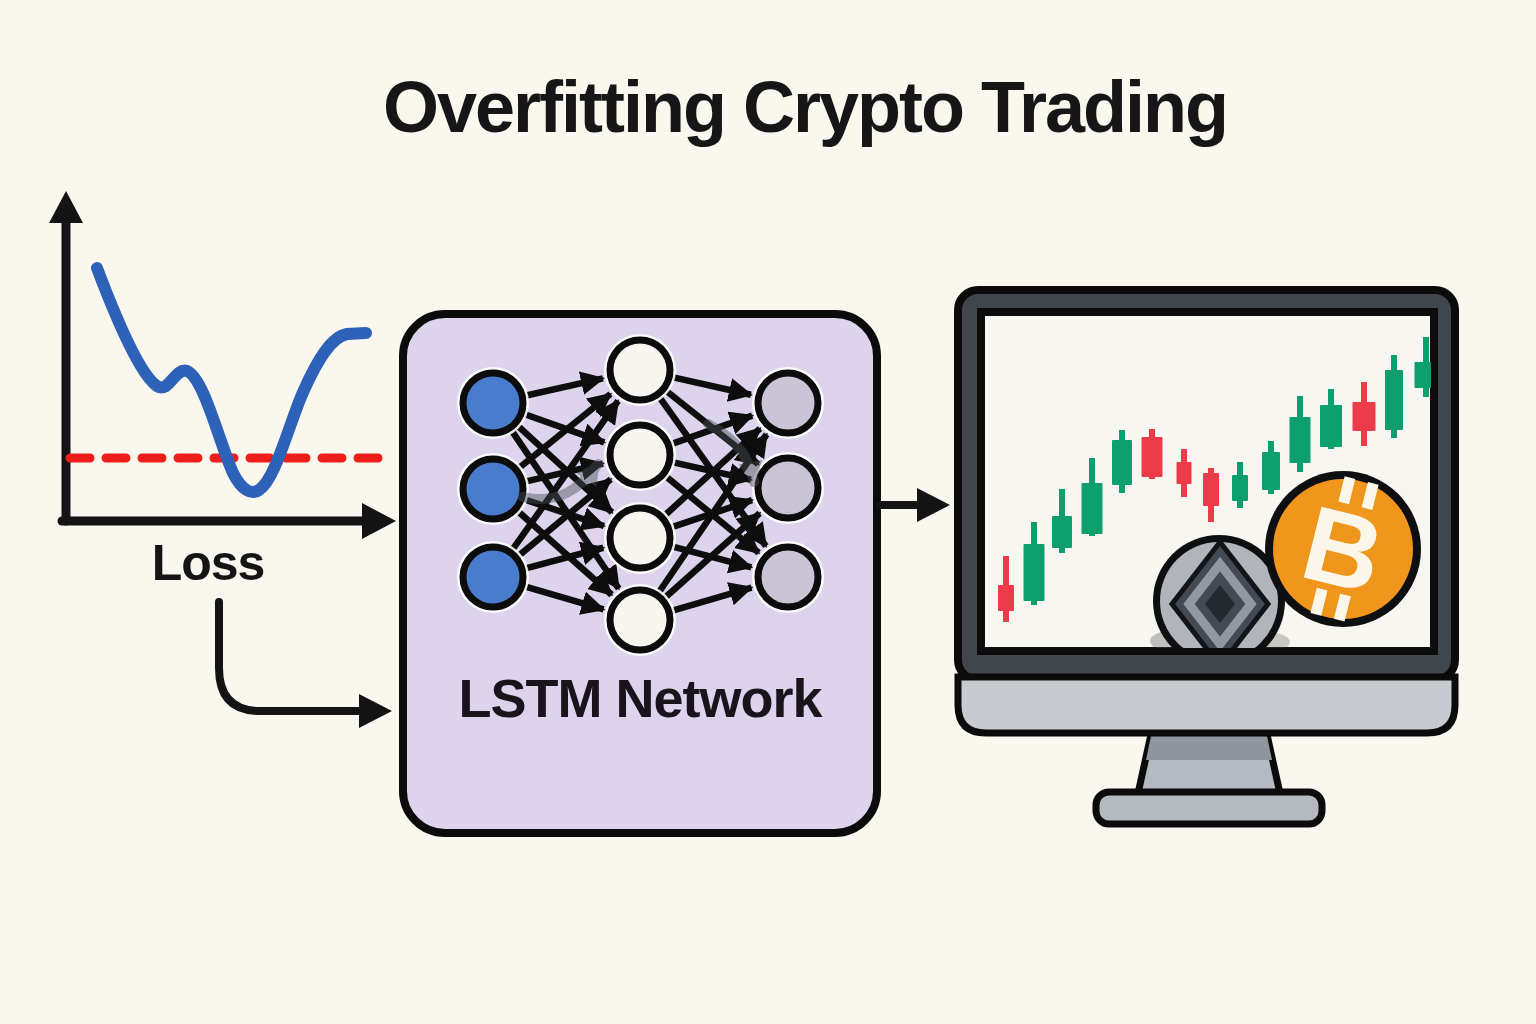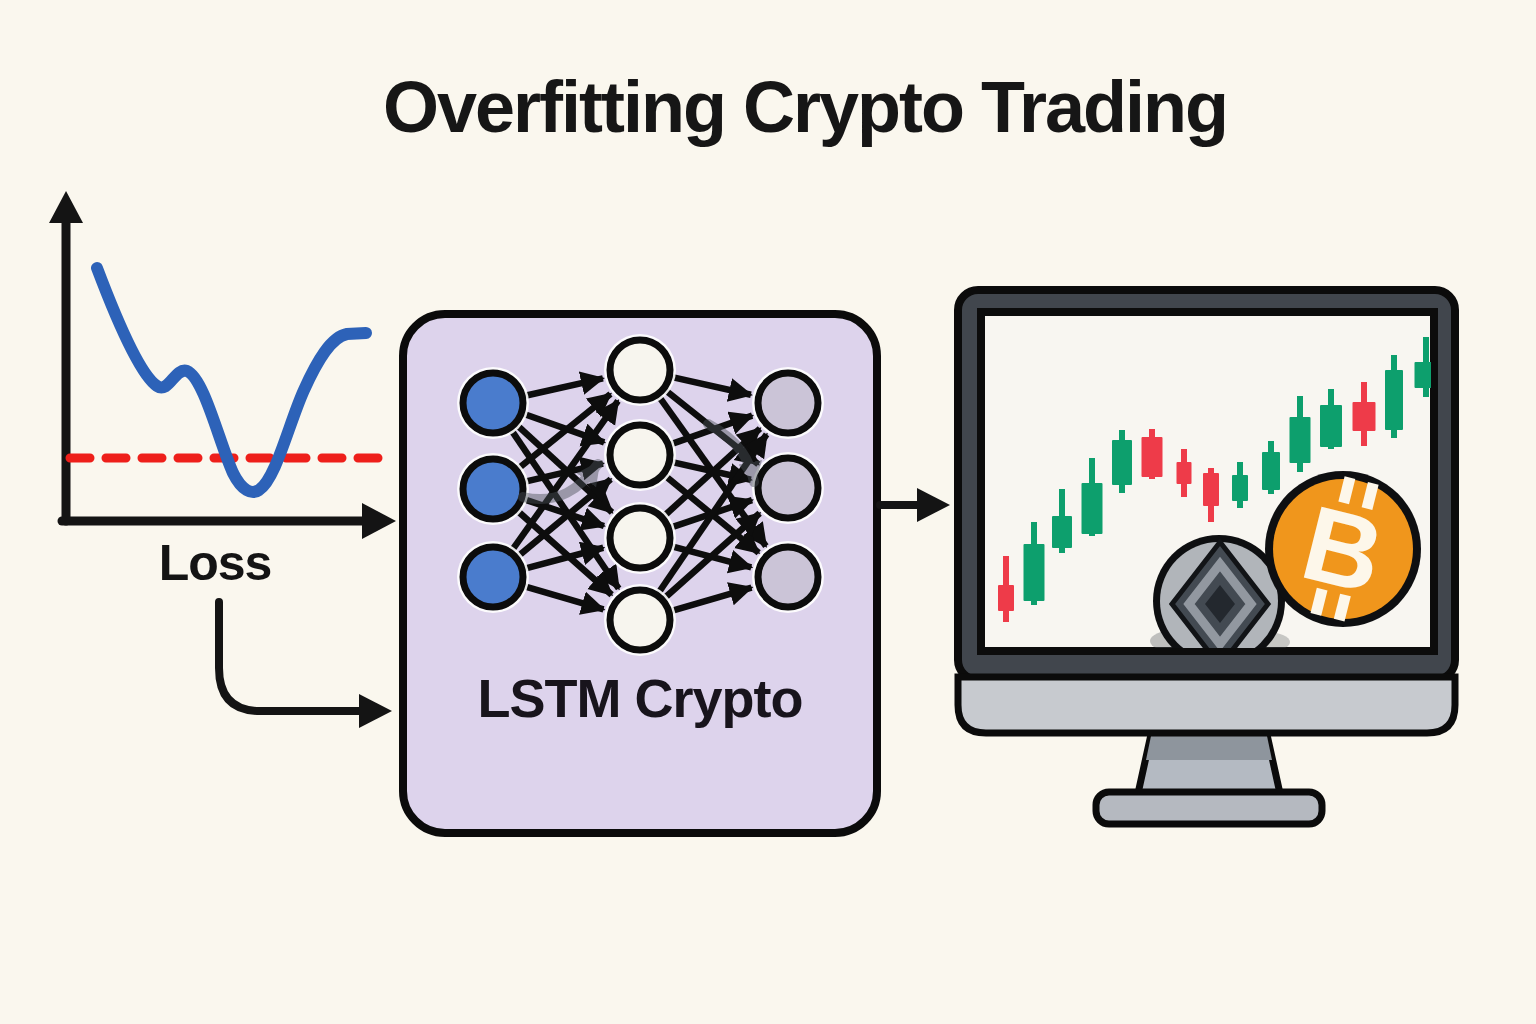--- a/index.html
+++ b/index.html
@@ -6,21 +6,21 @@
   body{width:1536px;height:1024px;overflow:hidden;
        font-family:"Liberation Sans","DejaVu Sans",sans-serif;}
   #stage{position:relative;width:1536px;height:1024px;background:#faf7ee;}
   #diagram-svg{position:absolute;left:0;top:0;}
   .page-title{
     position:absolute;left:0;top:66px;width:100%;
     text-align:center;font-size:72px;font-weight:700;
     letter-spacing:-2px;color:#161616;margin-left:37px;
   }
   .loss-label{
-    position:absolute;left:135px;top:534px;width:160px;
+    position:absolute;left:128px;top:534px;width:160px;
     text-align:center;font-size:50px;font-weight:700;color:#141414;
     letter-spacing:-1px;
   }
   .lstm-label{
     position:absolute;left:403px;top:662px;width:474px;
     text-align:center;font-size:54px;font-weight:700;color:#18141c;
     line-height:72px;letter-spacing:-1px;
   }
 </style>
 </head>
@@ -196,15 +196,15 @@
             <rect x="1351" y="593" width="11" height="26" fill="#fdf7ea"></rect>
           </g>
         </g>
       </g>
     </g>
   </svg>
 
   <div class="page-title">Overfitting Crypto Trading</div>
   <div class="loss-label">Loss</div>
   <div class="lstm-label">
-    <div>LSTM Crypto</div>
+    <div>LSTM Network</div>
   </div>
 </div>
 
 </body></html>

